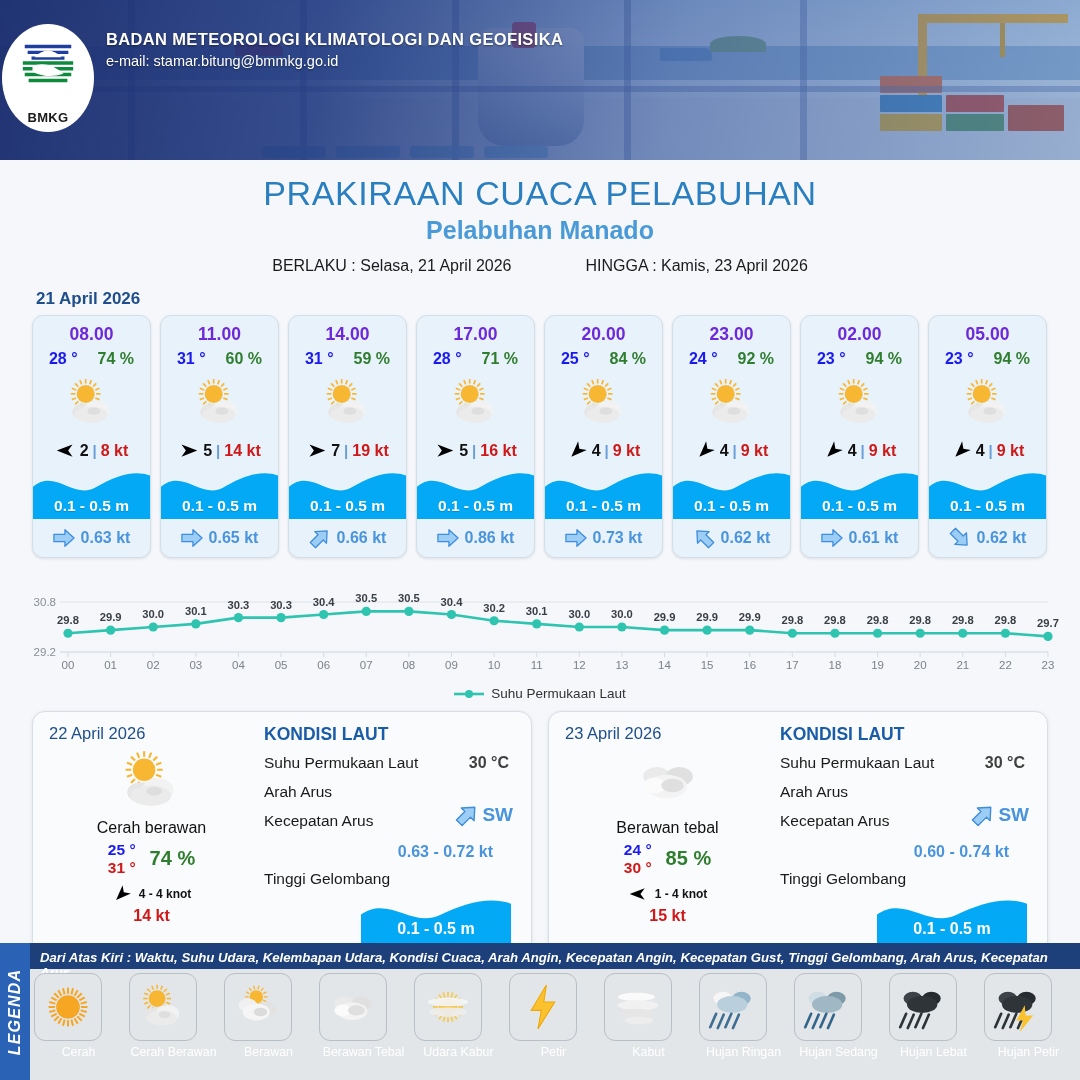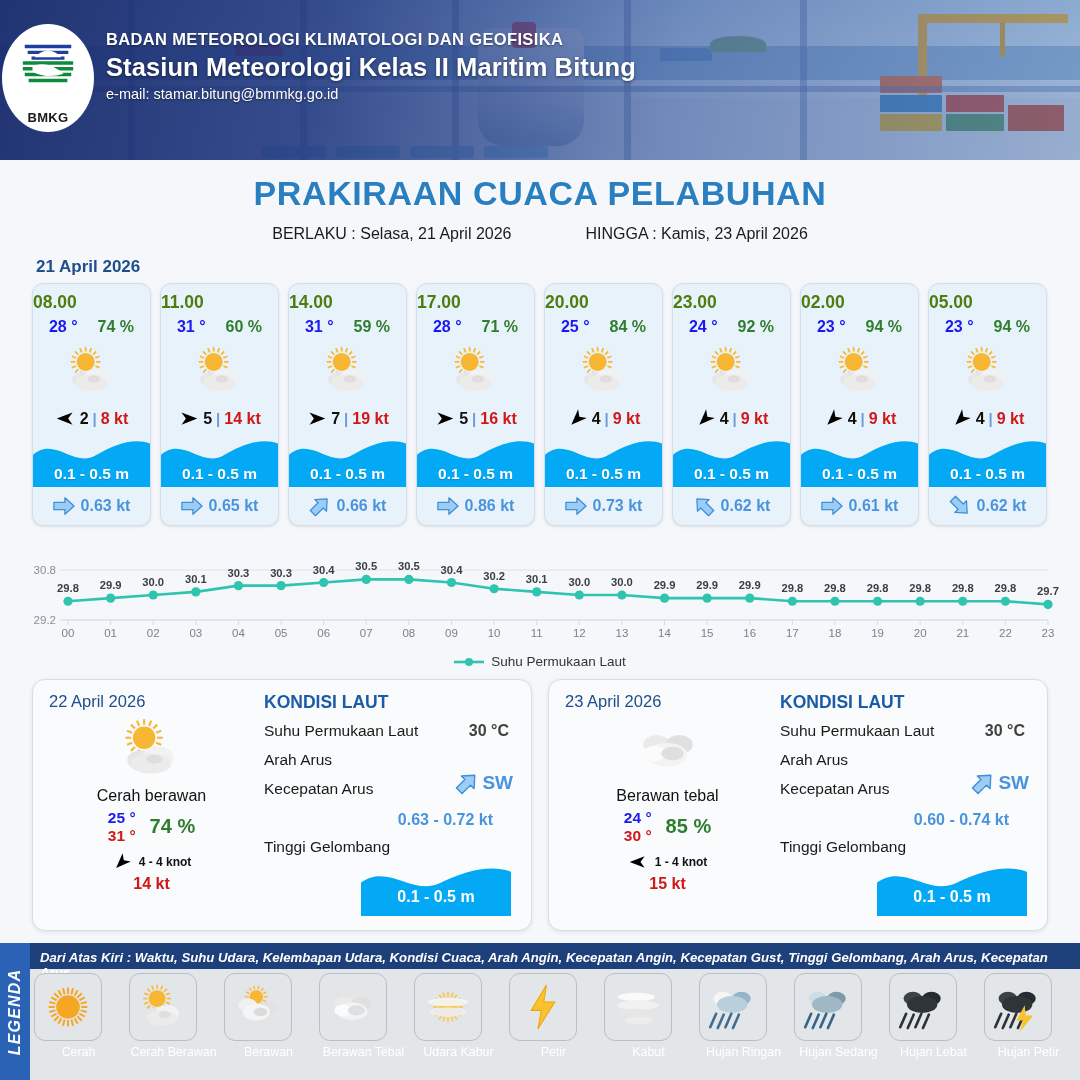--- a/index.html
+++ b/index.html
@@ -41,21 +41,21 @@
 
   .hdr-text { position:absolute; left:106px; top:30px; z-index:10; color:#fff; }
   .hdr-line1 { font-size:16.5px; font-weight:bold; letter-spacing:.35px; text-shadow:0 1px 2px rgba(0,0,0,.45); }
   .hdr-line2 { font-size:25.5px; font-weight:bold; letter-spacing:.1px; margin-top:4px; text-shadow:0 1px 3px rgba(0,0,0,.5); }
   .hdr-line3 { font-size:14.5px; margin-top:7px; text-shadow:0 1px 2px rgba(0,0,0,.45); }
   .hdr-line4 { font-size:14.5px; margin-top:4px; text-shadow:0 1px 2px rgba(0,0,0,.45); }
 
   
   .title-main {
     text-align:center; margin-top:14px;
-    font-size:34px; font-weight:bold; color:#2a7fc1;
+    font-size:34px; font-weight:normal; color:#2a7fc1;
     letter-spacing:.6px; font-stretch:condensed;
     text-shadow:0 1px 2px rgba(255,255,255,.9);
   }
   .title-sub {
     text-align:center; margin-top:3px;
     font-size:25px; font-weight:bold; color:#4a9ad8;
   }
   .valid-row {
     display:flex; justify-content:center; gap:74px;
     margin-top:12px; font-size:16px; color:#1b1b1b;
@@ -69,21 +69,21 @@
 
   
   .cards { display:flex; gap:9px; padding:0 32px; }
   .card {
     width:119px; background:#e8f2fb;
     border:1px solid #d2dfea; border-radius:11px;
     position:relative; overflow:hidden;
     box-shadow:0 1px 3px rgba(0,0,0,.10);
     height:243px;
   }
-  .c-time { text-align:left; font-size:17.5px; font-weight:bold; color:#4d7c0f; margin-top:8px; }
+  .c-time { text-align:center; font-size:17.5px; font-weight:bold; color:#6d28d9; margin-top:8px; }
   .c-th { display:flex; justify-content:space-around; align-items:baseline; margin-top:5px; padding:0 6px; }
   .c-temp { font-size:16px; font-weight:bold; color:#1a1af0; }
   .c-hum { font-size:16px; font-weight:bold; color:#2f7d2f; }
   .c-icon { height:62px; display:flex; align-items:center; justify-content:center; margin-top:4px; }
   .c-wind { display:flex; align-items:center; justify-content:center; gap:4px; margin-top:6px; }
   .c-wspd { font-size:16px; font-weight:bold; color:#111; }
   .c-sep { color:#6b9ed8; font-size:15px; font-weight:bold; }
   .c-gust { font-size:16px; font-weight:bold; color:#d01818; }
   .c-wave {
     position:absolute; left:0; right:0; bottom:38px; height:52px;
@@ -227,26 +227,26 @@
         <path d="M6 39 H58" stroke="#0e8a3c" stroke-width="3.6" fill="none"></path>
         <path d="M8 45 H56" stroke="#0e8a3c" stroke-width="3.6" fill="none"></path>
         <path d="M12 51 H52" stroke="#0e8a3c" stroke-width="3.6" fill="none"></path>
         <path d="M16 36 Q32 30 48 44 Q32 50 16 42 Z" fill="#ffffff"></path>
       </svg>
       <div class="logo-text">BMKG</div>
     </div>
 
     <div class="hdr-text">
       <div class="hdr-line1">BADAN METEOROLOGI KLIMATOLOGI DAN GEOFISIKA</div>
-      <div class="hdr-line2">Stasiun Meteorologi Kelas II Maritim Bitung</div>
       <div class="hdr-line4">e-mail: stamar.bitung@bmmkg.go.id</div>
     </div>
   </div>
 
   <div class="title-main">PRAKIRAAN CUACA PELABUHAN</div>
+  <div class="title-sub">Pelabuhan Manado</div>
   <div class="valid-row">
     <div>
       <span class="valid-lbl">BERLAKU :</span>
       <span class="valid-val">Selasa, 21 April 2026</span>
     </div>
     <div>
       <span class="valid-lbl">HINGGA :</span>
       <span class="valid-val">Kamis, 23 April 2026</span>
     </div>
   </div>

